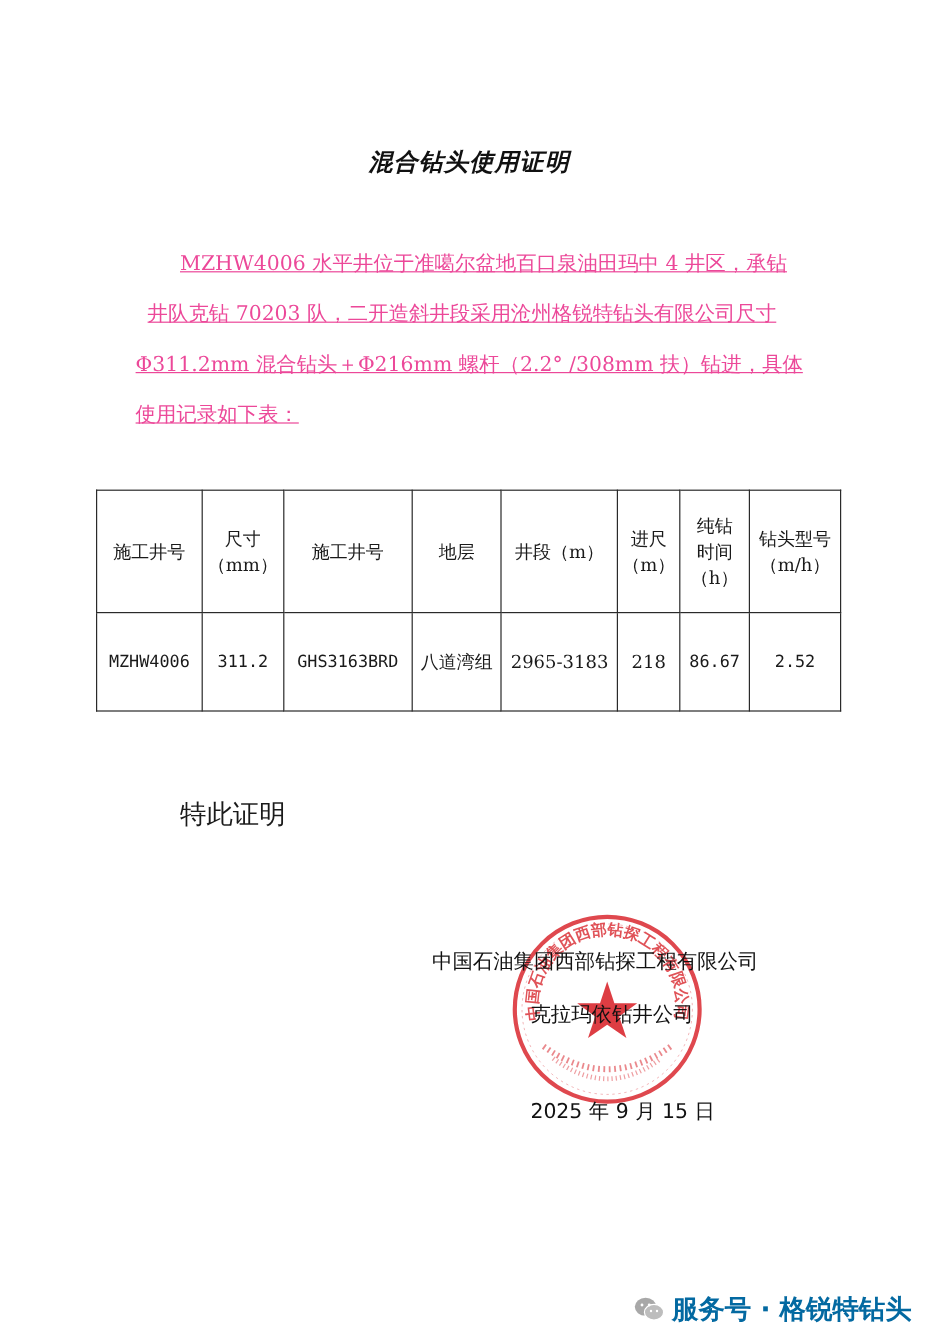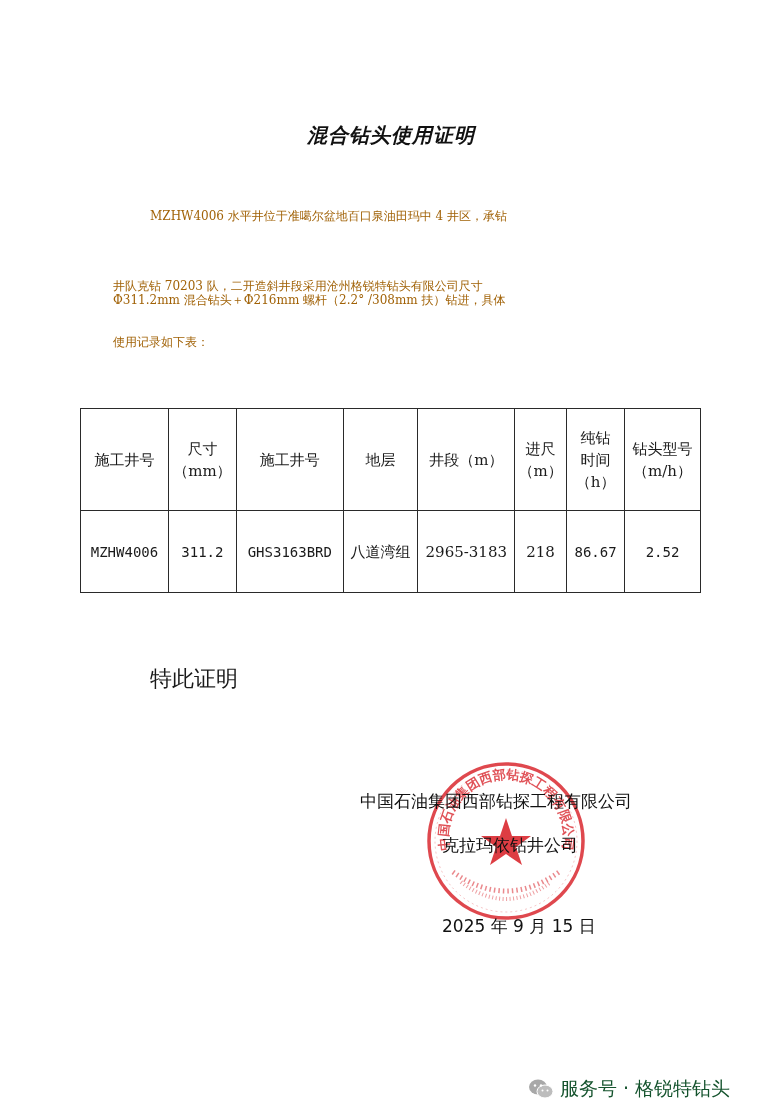--- a/index.html
+++ b/index.html
@@ -6,24 +6,24 @@
   body {
     width: 782px; height: 1118px; background: #ffffff; position: relative; overflow: hidden;
     font-family: "DejaVu Serif", "Liberation Serif", serif; color: #1a1a1a;
   }
   .title {
     position: absolute; top: 122px; left: 0; width: 782px; text-align: center;
     font-family: "DejaVu Sans", "Liberation Sans", sans-serif; font-weight: bold;
     font-size: 20px; letter-spacing: 1px; color: #111; font-style: italic;
   }
   .para-line {
-    position: absolute; font-size: 12px; white-space: nowrap; color: #a16207;
+    position: absolute; font-size: 17px; white-space: nowrap; color: #ec4899; text-decoration: underline;
   }
   #line1 { top: 208px; left: 150px; }
-  #line2 { top: 250px; left: 113px; margin-top: 28px; }
+  #line2 { top: 250px; left: 123px; }
   #line3 { top: 292px; left: 113px; }
   #line4 { top: 334px; left: 113px; }
 
   table.record {
     position: absolute; top: 408px; left: 80px; width: 621px; border-collapse: collapse;
     font-size: 15px; color: #1a1a1a;
   }
   table.record td, table.record th {
     border: 1.5px solid #2a2a2a; text-align: center; vertical-align: middle; font-weight: normal;
     padding: 0 2px; line-height: 22px;
@@ -41,21 +41,21 @@
   .sig {
     position: absolute; font-size: 17px; white-space: nowrap; color: #111;
     font-family: "DejaVu Sans", "Liberation Sans", sans-serif;
   }
   #sig-org { top: 790px; left: 360px; }
   #sig-branch { top: 834px; left: 442px; }
   #sig-date { top: 877px; left: 442px; margin-top: 38px; }
 
   .footer {
     position: absolute; top: 1076px; left: 528px; display: flex; align-items: center; gap: 6px;
-    font-family: "DejaVu Sans", "Liberation Sans", sans-serif; font-size: 19px; color: #14532d;
+    font-family: "DejaVu Sans", "Liberation Sans", sans-serif; font-size: 22px; color: #0369a1; font-weight: bold;
   }
   .wechat-icon { width: 26px; height: 22px; }
 </style>
 </head>
 <body>
 
 <div class="title">混合钻头使用证明</div>
 
 <div class="para-line" id="line1">MZHW4006 水平井位于准噶尔盆地百口泉油田玛中 4 井区，承钻</div>
 <div class="para-line" id="line2">井队克钻 70203 队，二开造斜井段采用沧州格锐特钻头有限公司尺寸</div>

